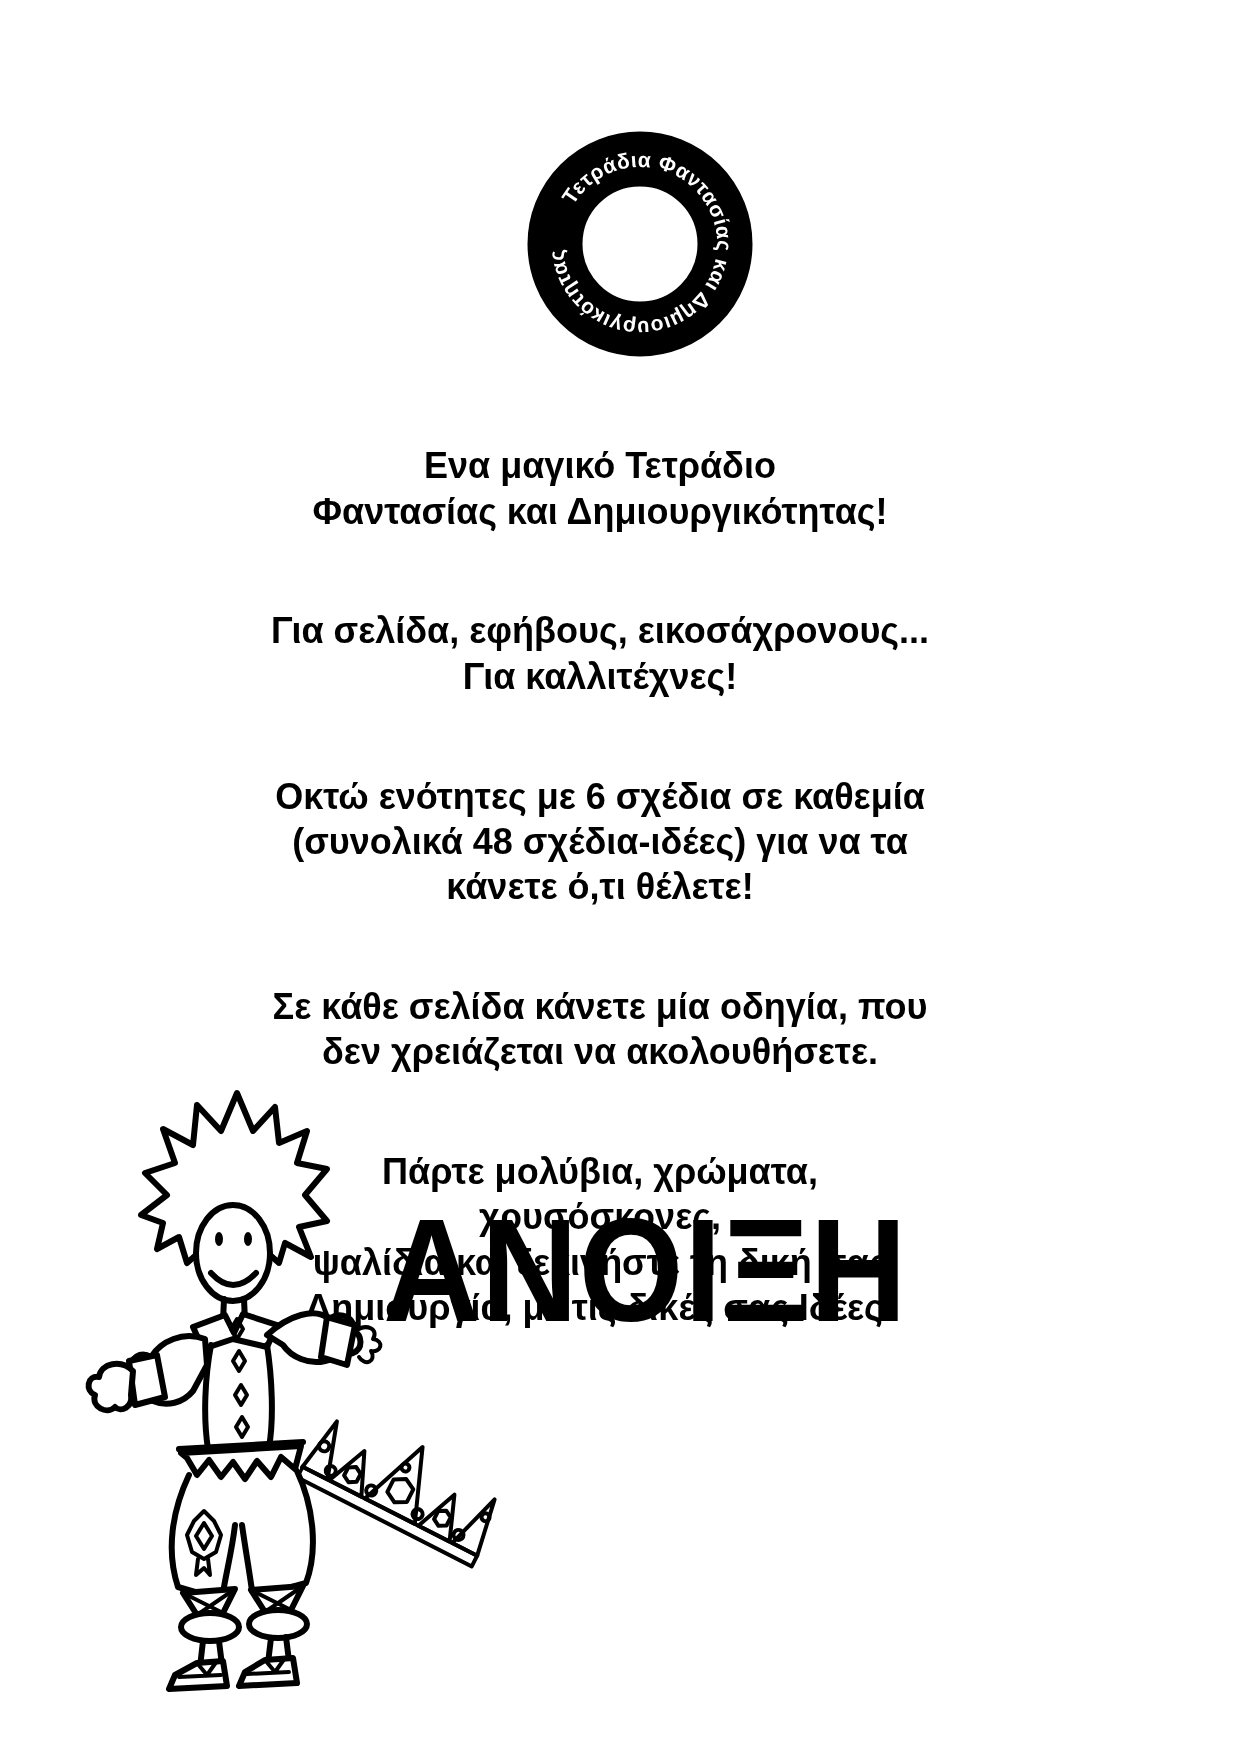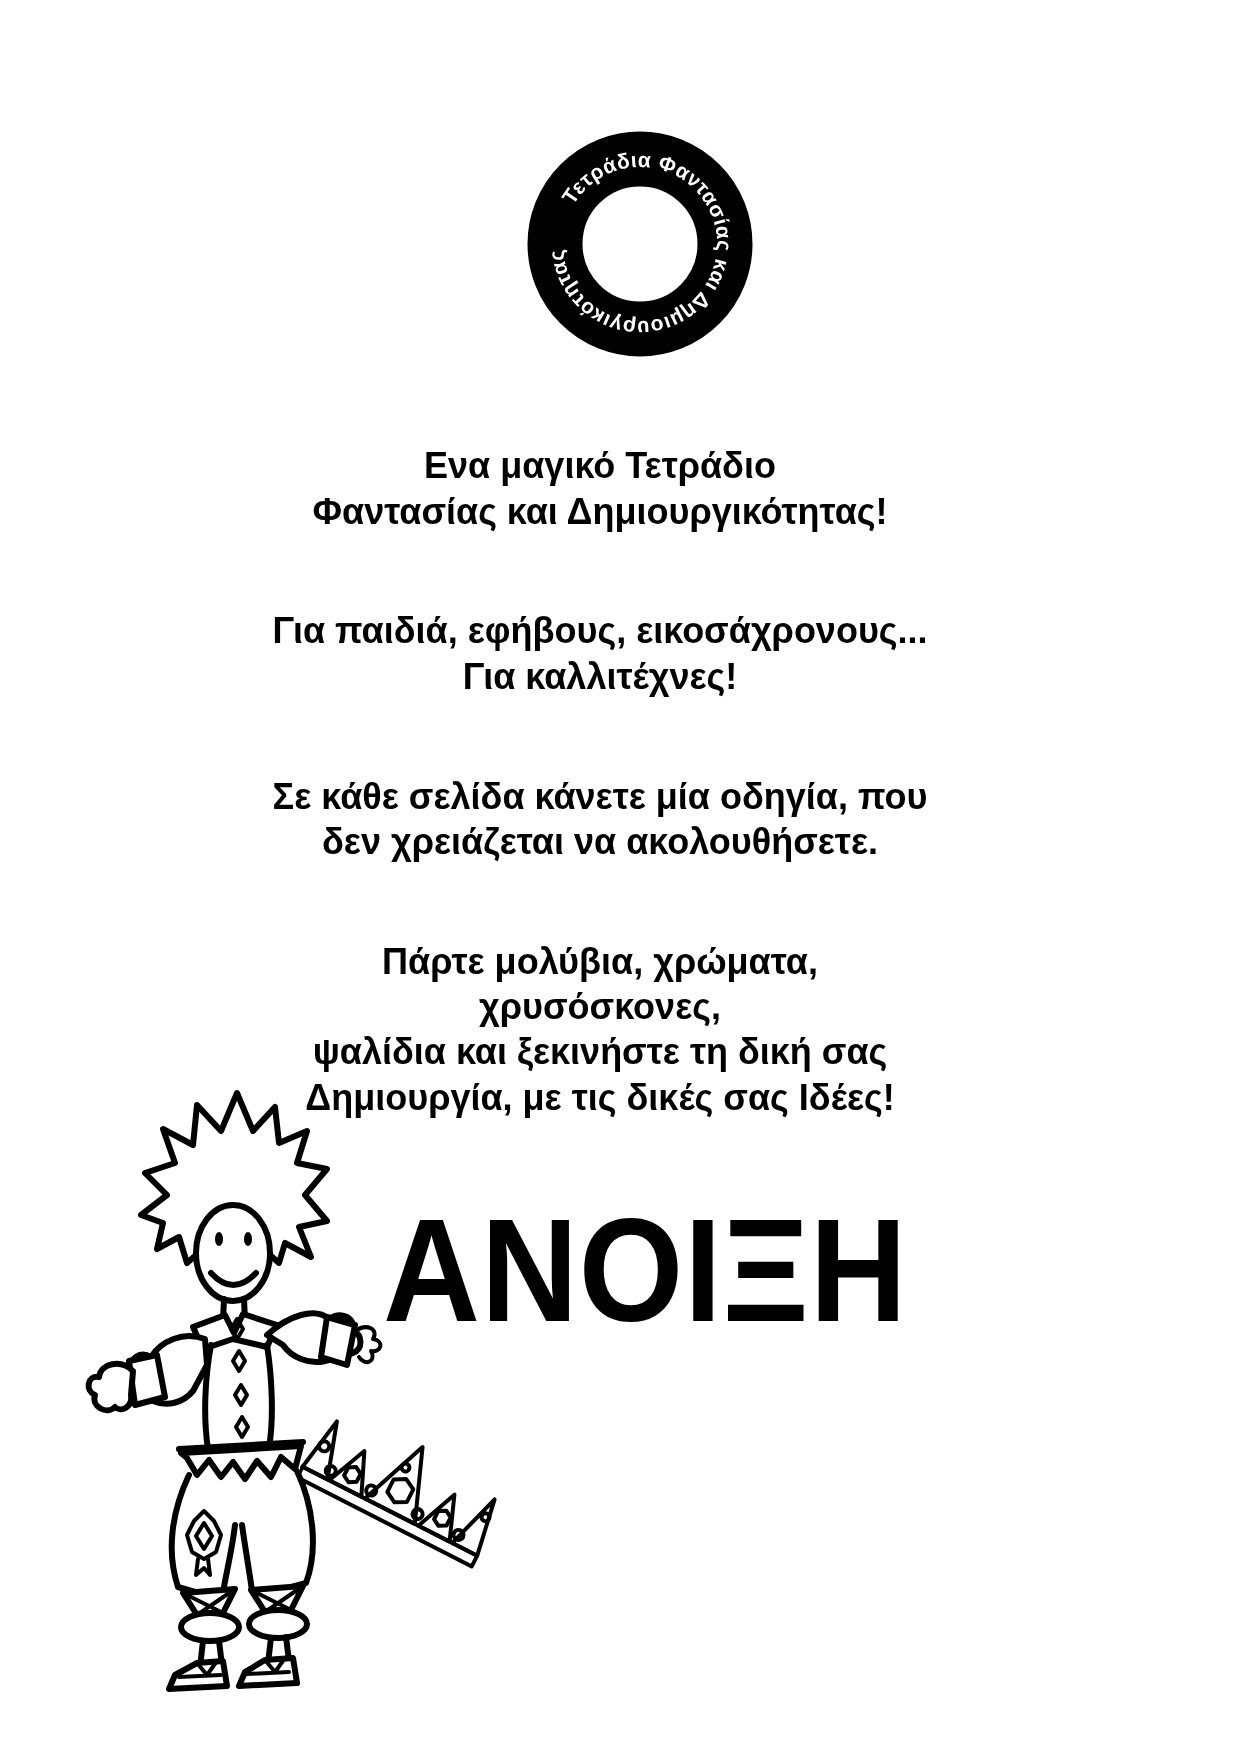--- a/index.html
+++ b/index.html
@@ -54,22 +54,25 @@
       </defs>
       <text class="ring-text">
         <textPath href="#ringPath" startOffset="0">Τετράδια Φαντασίας και Δημιουργικότητας</textPath>
       </text>
     </svg>
   </div>
 
   <div class="intro">
     <p>Ενα μαγικό Τετράδιο
 Φαντασίας και Δημιουργικότητας!</p>
-    <p>Για παιδιά, εφήβους, εικοσάχρονους...
+    <p>Για σελίδα, εφήβους, εικοσάχρονους...
 Για καλλιτέχνες!</p>
+    <p>Οκτώ ενότητες με 6 σχέδια σε καθεμία
+(συνολικά 48 σχέδια-ιδέες) για να τα
+κάνετε ό,τι θέλετε!</p>
     <p>Σε κάθε σελίδα κάνετε μία οδηγία, που
 δεν χρειάζεται να ακολουθήσετε.</p>
     <p>Πάρτε μολύβια, χρώματα, χρυσόσκονες,
 ψαλίδια και ξεκινήστε τη δική σας
 Δημιουργία, με τις δικές σας Ιδέες!</p>
   </div>
 
   <div class="wordmark">ΑΝΟΙΞΗ</div>
 
   <svg class="character" viewBox="0 0 315 690">

